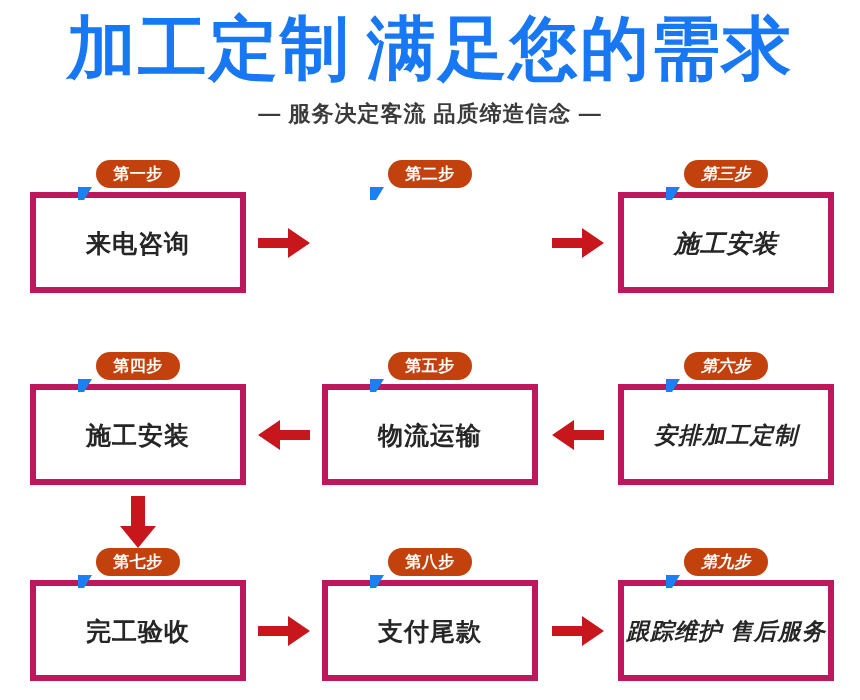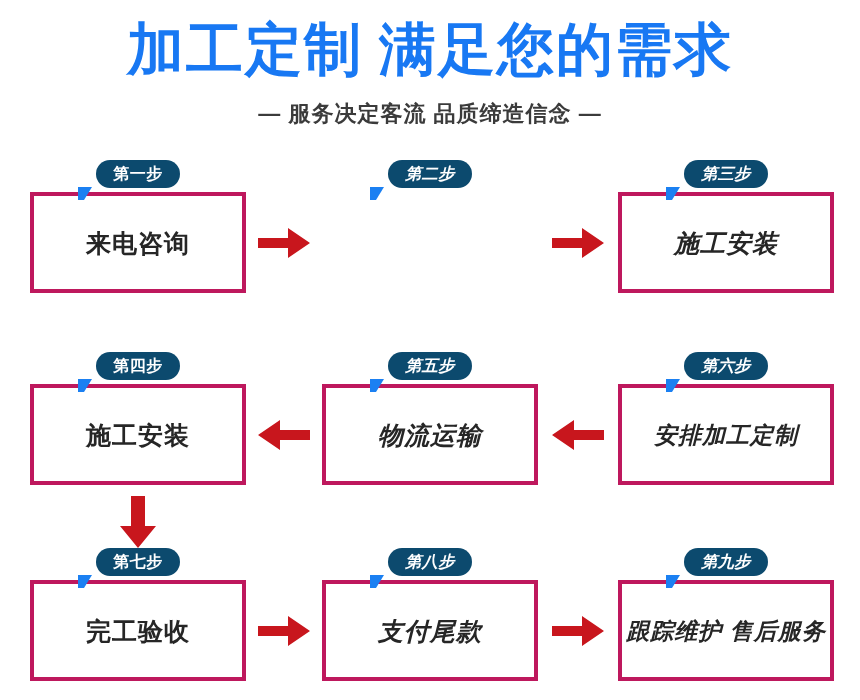--- a/index.html
+++ b/index.html
@@ -27,21 +27,21 @@
   .header {
     position: absolute;
     left: 0;
     top: 0;
     width: 860px;
     text-align: center;
   }
   .main-title {
     margin: 0;
     padding-top: 14px;
-    font-size: 57px;
+    font-size: 69px;
     line-height: 70px;
     font-weight: bold;
     letter-spacing: 2px;
     color: #1878F3;
     white-space: nowrap;
   }
   .main-title .gap {
     display: inline-block;
     width: 16px;
   }
@@ -75,31 +75,31 @@
   .row-2 { top: 197px; }
   .row-3 { top: 393px; }
 
   
   .cell {
     position: absolute;
     width: 216px;
     height: 135px;
   }
   .cell.col-1 { left: 30px; }
-  .cell.col-2 { left: 322px; font-style: italic; }
+  .cell.col-2 { left: 322px; }
   .cell.col-3 { left: 618px; font-style: italic; }
 
   .step-box {
     position: absolute;
     left: 0;
     top: 32px;
     width: 216px;
     height: 101px;
     box-sizing: border-box;
-    border: 4px solid #be185d;
+    border: 6px solid #be185d;
     background: #ffffff;
     display: flex;
     align-items: center;
     justify-content: center;
   }
   .step-label {
     font-size: 25px;
     line-height: 30px;
     font-weight: bold;
     color: #262626;
@@ -110,21 +110,21 @@
     font-size: 23px;
   }
 
   
   .badge {
     position: absolute;
     left: 66px;
     top: 0px;
     width: 84px;
     height: 28px;
-    background: #0c4a6e;
+    background: #c2410c;
     border-radius: 14px;
     display: flex;
     align-items: center;
     justify-content: center;
     z-index: 4;
   }
   .badge-text {
     font-size: 16px;
     line-height: 18px;
     font-weight: bold;

